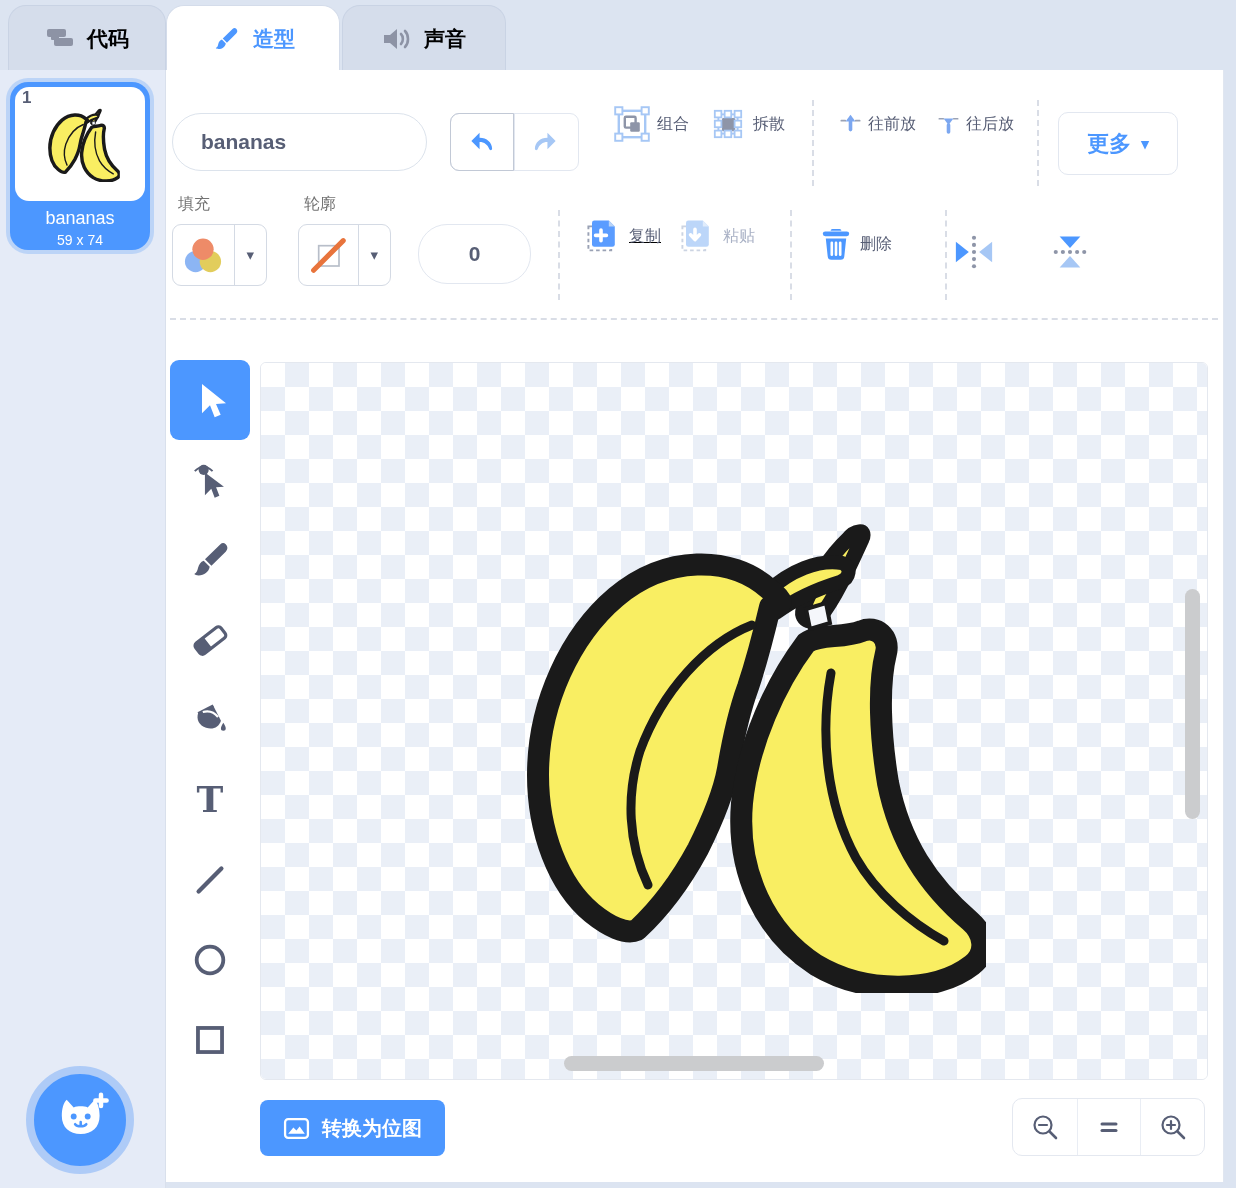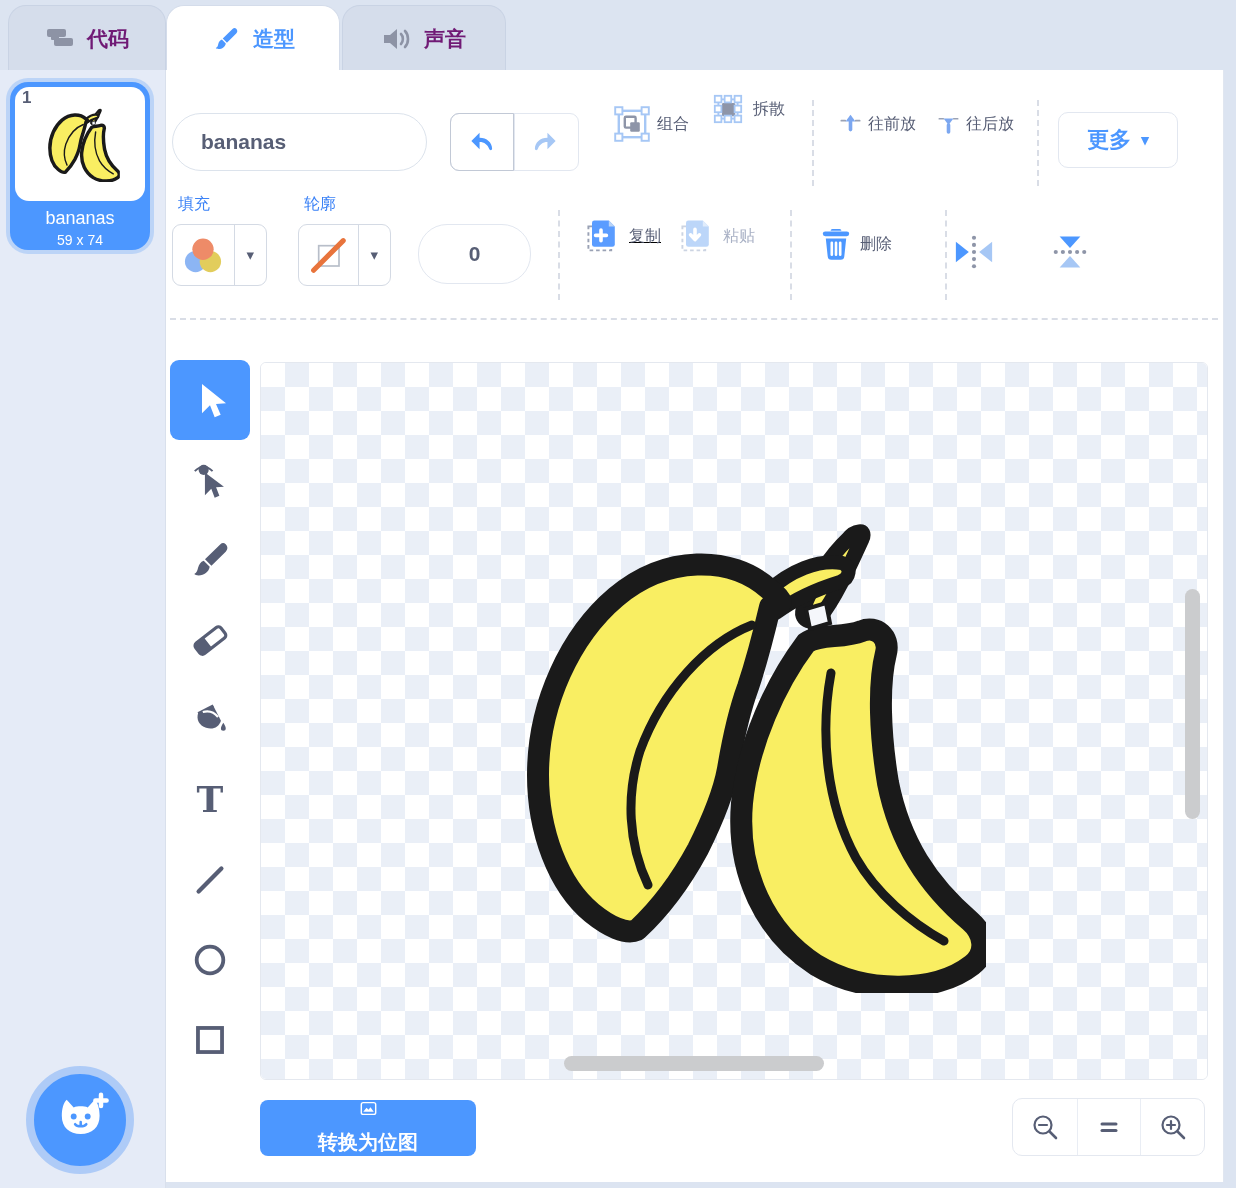--- a/index.html
+++ b/index.html
@@ -3,21 +3,21 @@
 <meta charset="utf-8">
 <style>
   * { margin:0; padding:0; box-sizing:border-box; }
   html,body { width:1236px; height:1188px; }
   body { font-family:"Liberation Sans","DejaVu Sans",sans-serif; background:#dce4f1; position:relative; overflow:hidden; }
 
   
   .tabbar { position:absolute; left:0; top:0; width:1236px; height:70px; background:#dce4f1; }
   .tab { position:absolute; top:5px; height:66px; display:flex; align-items:center; justify-content:center; gap:12px;
          border:1px solid #c9d3e4; border-bottom:none; border-radius:18px 18px 0 0;
-         background:#d5ddeb; color:#701a75; font-size:21px; font-weight:700; cursor:default; }
+         background:#d5ddeb; color:#000000; font-size:21px; font-weight:700; cursor:default; }
   .tab.active { background:#ffffff; color:#4c97ff; border-color:#d4dcea; }
   .tab-icon { width:30px; height:26px; display:block; }
 
   
   .sidebar { position:absolute; left:0; top:70px; width:166px; height:1118px; background:#e5ebf7; border-right:1px solid #d9e0ec; }
   .costume-card { position:absolute; left:10px; top:12px; width:140px; height:168px; background:#4c97ff;
                   border-radius:18px; box-shadow:0 0 0 4px #bcd4f7; }
   .costume-thumb { position:absolute; left:5px; top:5px; width:130px; height:114px; background:#ffffff; border-radius:14px;
                    display:flex; align-items:center; justify-content:center; }
   .costume-index { position:absolute; left:12px; top:6px; font-size:17px; font-weight:700; color:#575e75; }
@@ -37,26 +37,26 @@
   .undo-cell.first { border:1px solid #c2c9d6; border-radius:9px 0 0 9px; margin:-1px 0 -1px -1px; }
   .undo-cell.second { border-left:1px solid #e2e7f0; }
 
   .tool-item { position:absolute; width:76px; display:flex; align-items:center; gap:7px; cursor:default; }
   .tool-item .lbl { font-size:16px; color:#575e75; white-space:nowrap; }
   .tool-item.disabled .lbl { color:#a9b1c5; }
 
   .vdash { position:absolute; width:0; border-left:2px dashed #d9dde6; }
   .hdash { position:absolute; left:4px; top:248px; width:1048px; border-top:2px dashed #d9dde6; }
 
-  .more-btn { position:absolute; left:892px; top:42px; width:120px; height:56px; border:1px solid #e2e7f0; border-radius:10px;
+  .more-btn { position:absolute; left:892px; top:42px; width:120px; height:63px; border:1px solid #e2e7f0; border-radius:10px;
               background:#fff; display:flex; align-items:center; justify-content:center; gap:10px;
               color:#4c97ff; font-size:22px; font-weight:700; }
   .caret { font-size:15px; color:#4c97ff; }
 
-  .swatch-label { position:absolute; font-size:16px; color:#3b82f6; }
+  .swatch-label { position:absolute; font-size:16px; color:#737373; }
   .swatch-group { position:absolute; top:154px; height:62px; border:1px solid #d4dae4; border-radius:9px; background:#fff; display:flex; overflow:hidden; }
   .swatch-cell { display:flex; align-items:center; justify-content:center; }
   .swatch-dd { border-left:1px solid #d4dae4; width:33px; display:flex; align-items:center; justify-content:center; }
   .swatch-dd .caret { color:#575e75; }
 
   #stroke-width-input { position:absolute; left:252px; top:154px; width:113px; height:60px; text-align:center; font-size:21px; border-color:#e2e7f0; }
 
   
   .tools-col { position:absolute; left:4px; top:290px; width:80px; }
   .tool-btn { width:80px; height:80px; display:flex; align-items:center; justify-content:center; border-radius:9px; }
@@ -69,22 +69,22 @@
     background-color:#ffffff;
     background-image:
       linear-gradient(45deg,#eaeff7 25%,transparent 25%,transparent 75%,#eaeff7 75%),
       linear-gradient(45deg,#eaeff7 25%,transparent 25%,transparent 75%,#eaeff7 75%);
     background-size:48px 48px; background-position:0 0,24px 24px; }
   .banana-art { position:absolute; left:215px; top:150px; }
   .vscroll { position:absolute; right:7px; top:226px; width:15px; height:230px; background:#cbccce; border-radius:8px; }
   .hscroll { position:absolute; left:303px; bottom:8px; width:260px; height:15px; background:#cbccce; border-radius:8px; }
 
   
-  .convert-btn { position:absolute; left:94px; top:1030px; width:216px; height:56px; background:#4c97ff; border:none; border-radius:8px;
-                 color:#fff; font-size:20px; font-weight:700; font-family:inherit; display:flex; align-items:center; justify-content:center; gap:12px;flex-direction:column; }
+  .convert-btn { position:absolute; left:94px; top:1030px; width:185px; height:56px; background:#4c97ff; border:none; border-radius:8px;
+                 color:#fff; font-size:20px; font-weight:700; font-family:inherit; display:flex; align-items:center; justify-content:center; gap:12px; }
   .zoom-group { position:absolute; left:846px; top:1028px; width:193px; height:58px; border:1px solid #e4e8f0; border-radius:10px;
                 background:#fff; display:flex; }
   .zoom-cell { width:33.33%; display:flex; align-items:center; justify-content:center; }
   .zoom-cell + .zoom-cell { border-left:1px solid #e9edf4; }
 </style>
 </head>
 <body>
 
 <svg width="0" height="0" style="position:absolute">
   <defs>
@@ -187,21 +187,21 @@
       <g fill="#ffffff" stroke="#a6c7f5" stroke-width="1.6">
         <rect x="1" y="1" width="6" height="6"></rect>
           <rect x="23" y="1" width="6" height="6"></rect>
         <rect x="1" y="23" width="6" height="6"></rect>
           <rect x="23" y="23" width="6" height="6"></rect>
       </g>
     </svg>
     <span class="lbl">组合</span>
   </div>
 
-  <div class="tool-item" style="left:544px;top:21px;">
+  <div class="tool-item" style="left:544px;top:36px;">
     <svg width="36" height="36" viewBox="0 0 30 30">
       <rect x="7" y="7" width="16" height="16" fill="none" stroke="#a6c7f5" stroke-width="1.6"></rect>
       <rect x="10" y="10" width="11" height="11" rx="1" fill="#8e95a8"></rect>
       <g fill="#ffffff" stroke="#a6c7f5" stroke-width="1.5">
         <rect x="4" y="4" width="5.5" height="5.5"></rect>
           <rect x="12.2" y="4" width="5.5" height="5.5"></rect>
           <rect x="20.5" y="4" width="5.5" height="5.5"></rect>
         <rect x="4" y="20.5" width="5.5" height="5.5"></rect>
           <rect x="12.2" y="20.5" width="5.5" height="5.5"></rect>
           <rect x="20.5" y="20.5" width="5.5" height="5.5"></rect>

